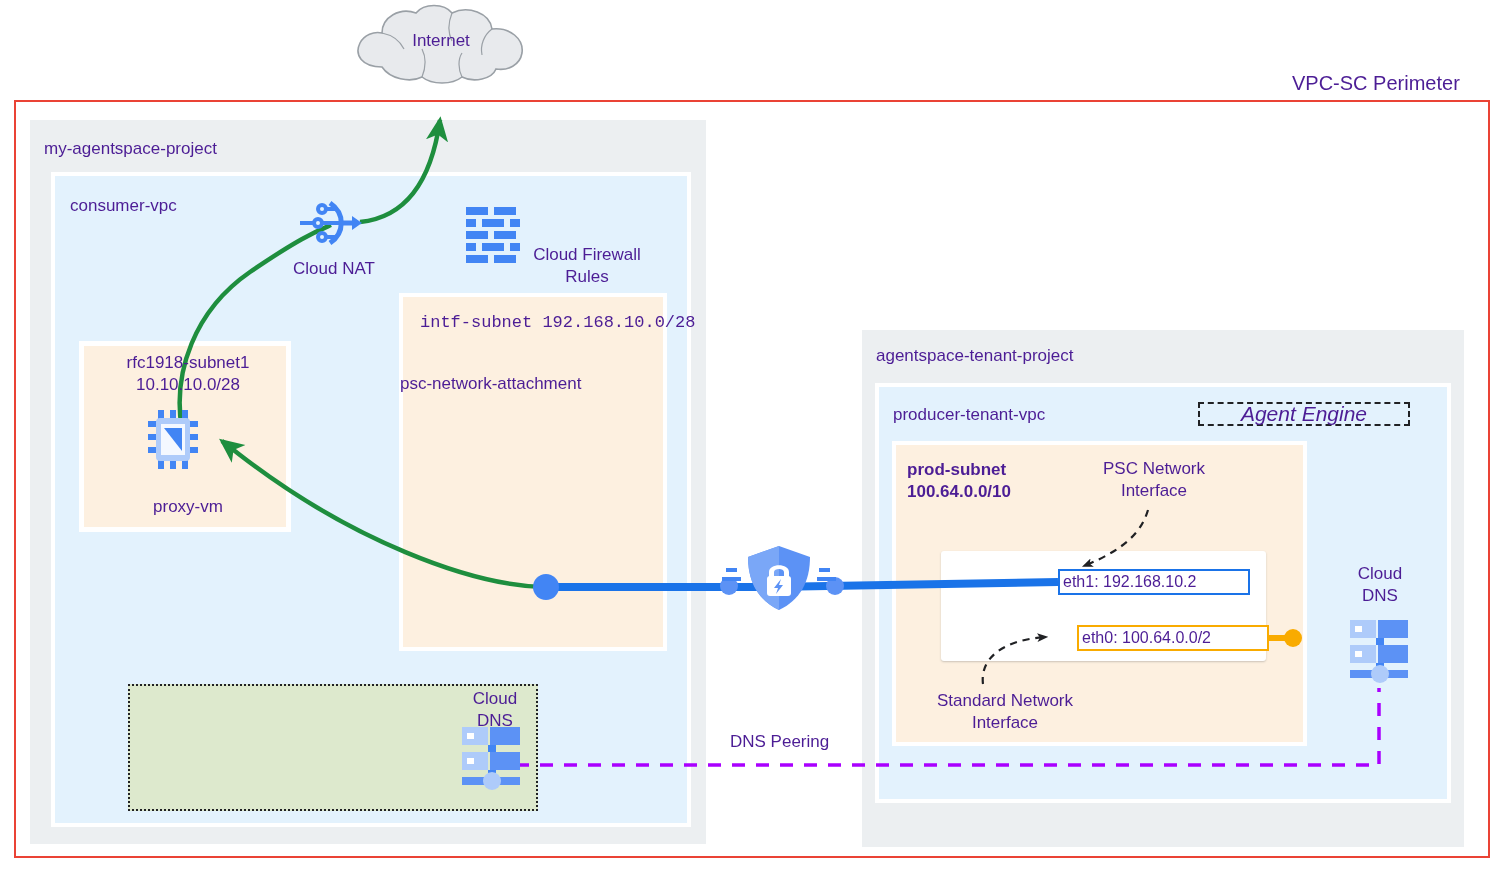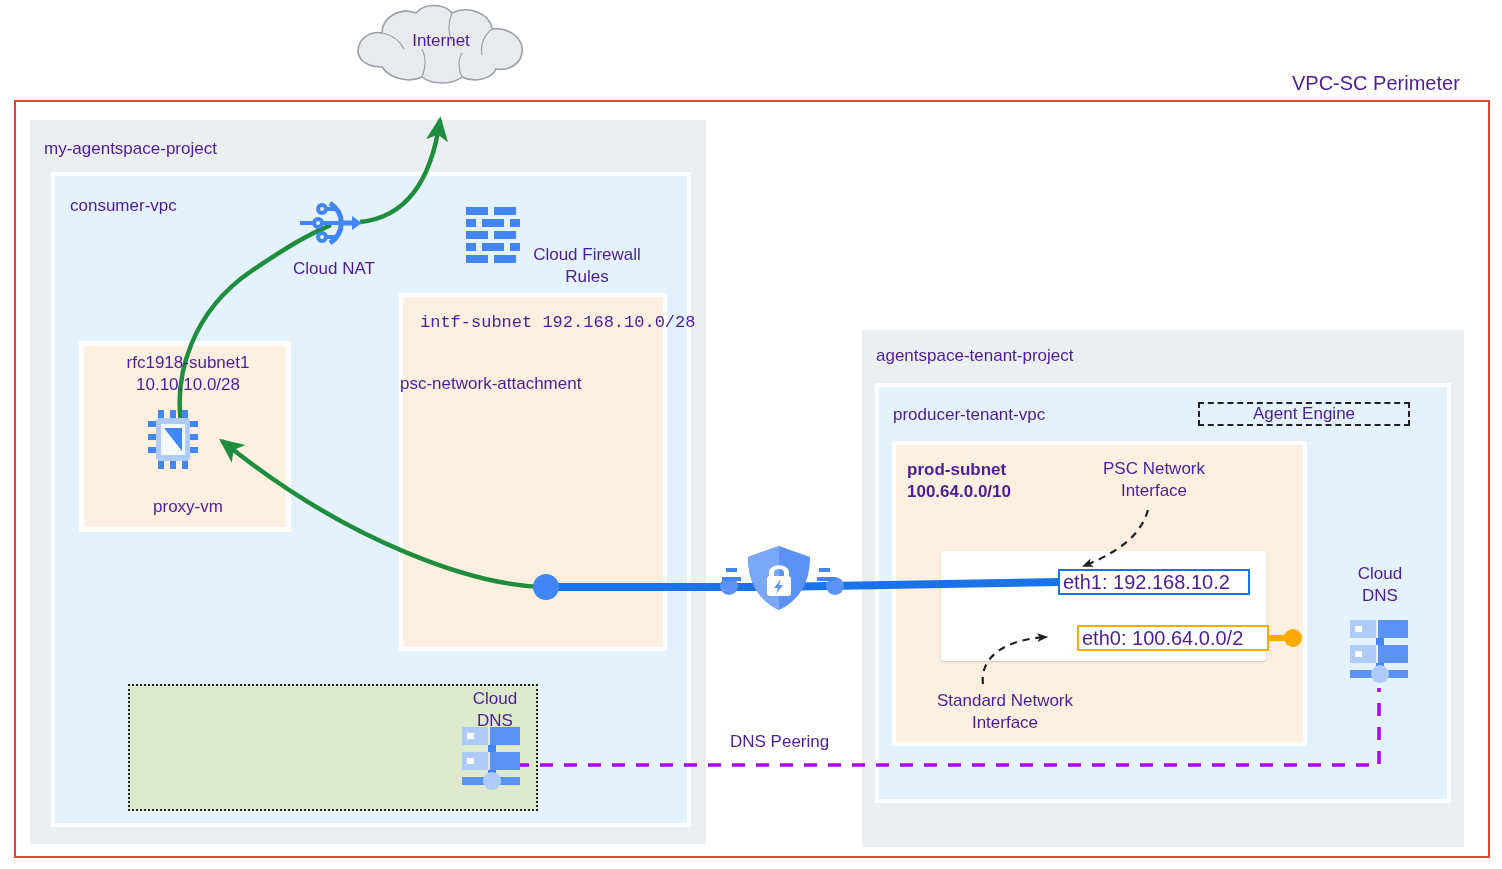--- a/index.html
+++ b/index.html
@@ -87,21 +87,21 @@
   }
   #producer-vpc-label{ left:893px; top:404px; }
 
   #agent-engine{
     left:1198px; top:402px; width:212px; height:24px;
     border:2px dashed #202124;
     box-sizing:border-box;
     display:flex;align-items:center;justify-content:center;
     background:transparent;
   }
-  #agent-engine .lbl{font-size:17px;}
+  #agent-engine .lbl{font-size:21px;font-style:italic;}
 
   #prod-subnet{
     left:892px; top:441px; width:415px; height:305px;
     background:#fdf0e0;
     border:4px solid #ffffff;
     box-sizing:border-box;
   }
   #prod-subnet-label{ left:907px; top:459px;font-weight:bold; }
 
   #vm-card{
@@ -118,21 +118,21 @@
     box-sizing:border-box;
     display:flex;align-items:center;
   }
   #eth0-box{
     left:1077px; top:625px; width:192px; height:26px;
     border:2.5px solid #f9ab00;
     background:#ffffff;
     box-sizing:border-box;
     display:flex;align-items:center;
   }
-  #eth1-box .lbl,#eth0-box .lbl{font-size:20px;padding-left:3px;}
+  #eth1-box .lbl,#eth0-box .lbl{font-size:16px;padding-left:3px;}
 
   #psc-net-label{ left:1094px; top:458px; width:120px; }
   #std-net-label{ left:925px; top:690px; width:160px; }
 
   #psc-title{ left:712px; top:617px; width:132px; }
   #dns-peering-label{ left:730px; top:731px; }
   #cloud-nat-label{ left:293px; top:258px; }
   #cloud-fw-label{ left:526px; top:212px; width:122px;margin-top:32px; }
   #right-dns-label{ left:1340px; top:563px; width:80px; }
   #internet-label{ left:396px; top:30px; width:90px; }

